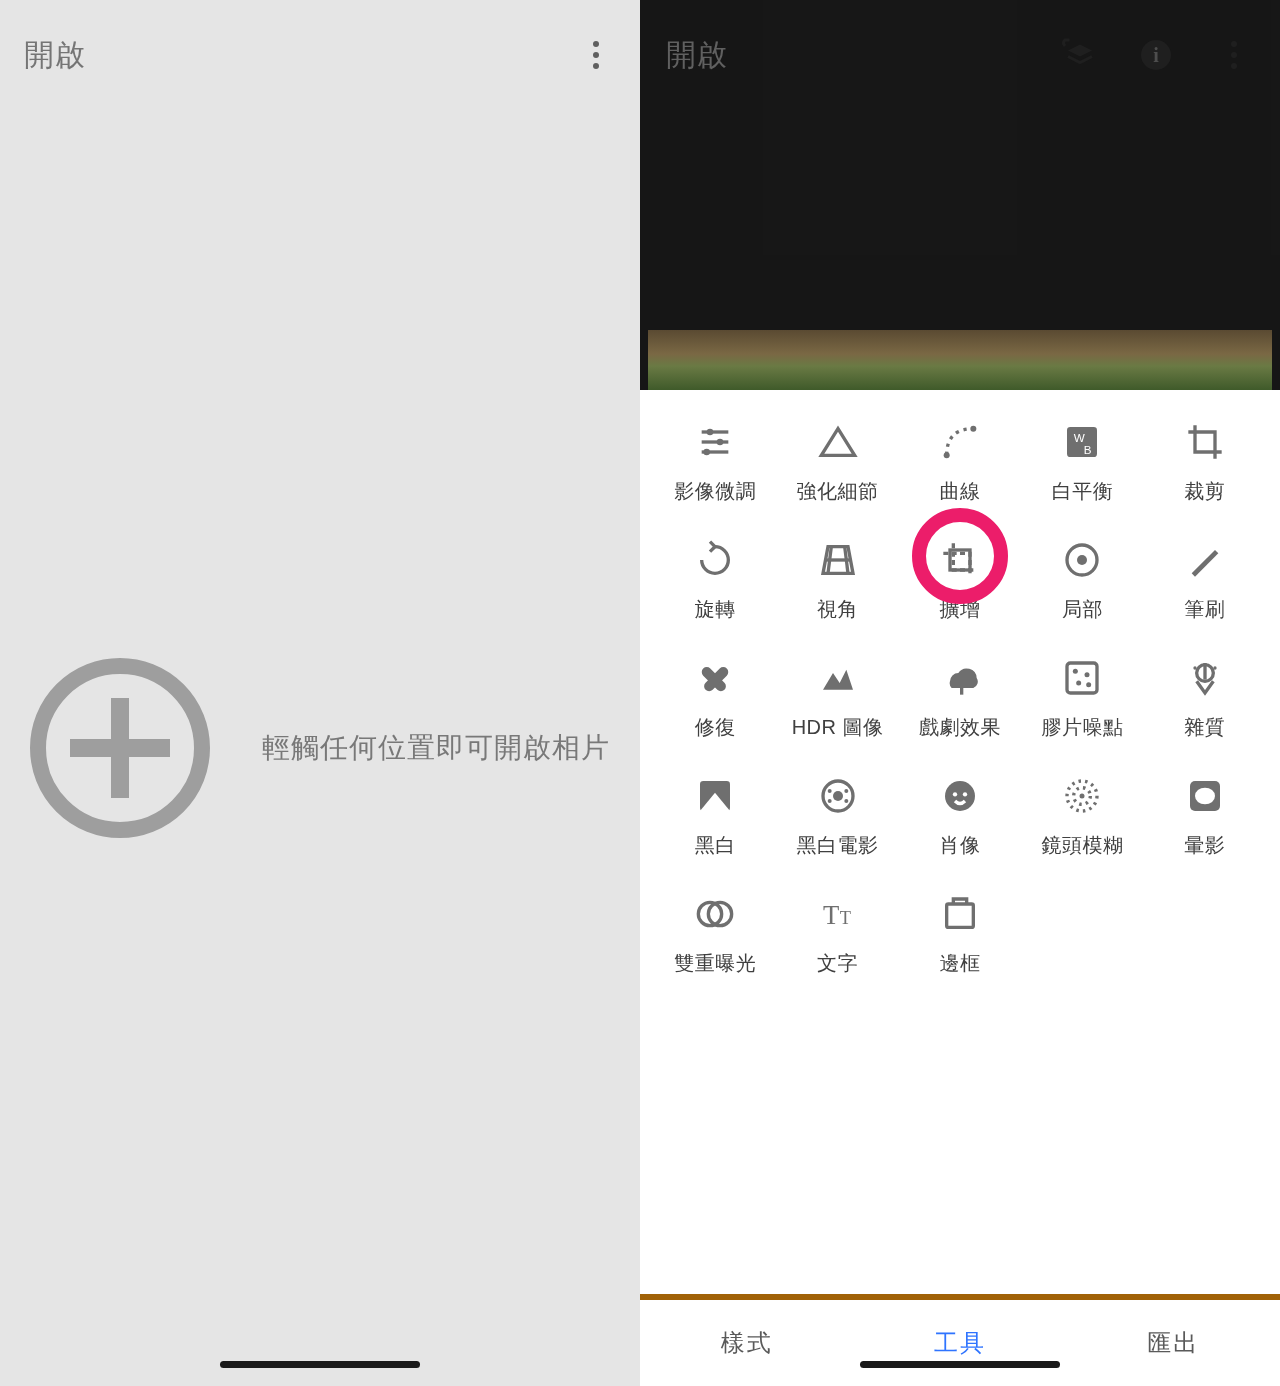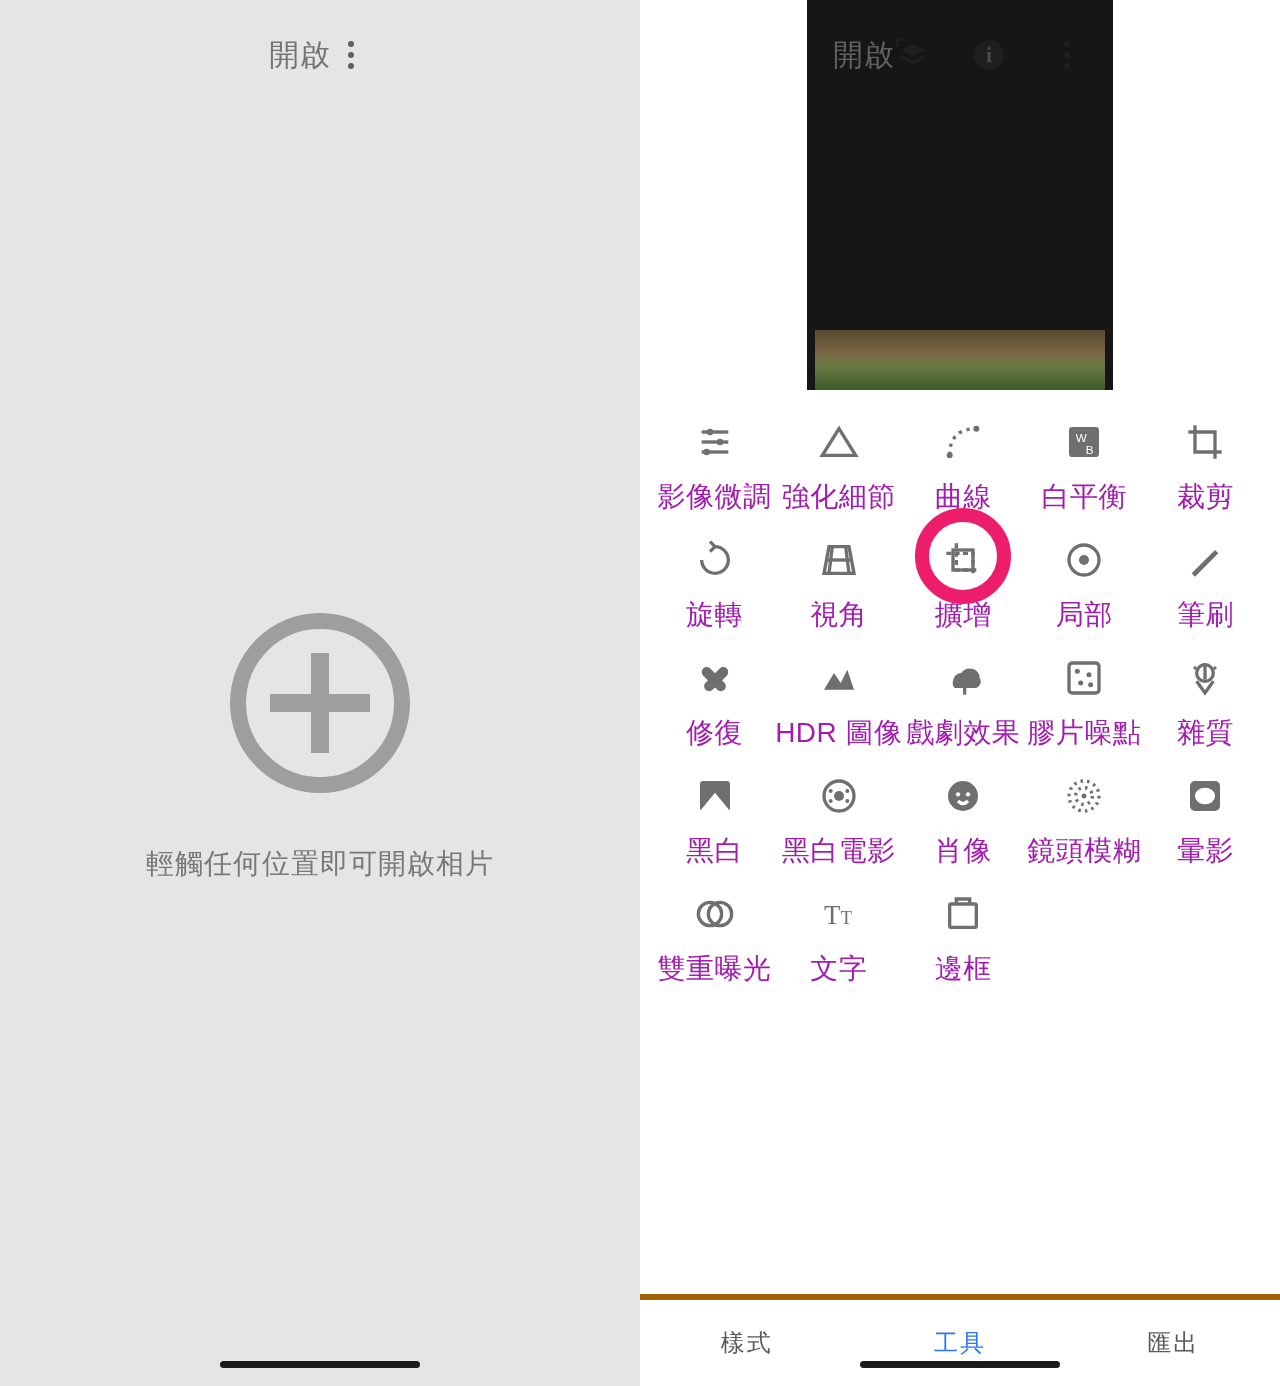--- a/index.html
+++ b/index.html
@@ -1,25 +1,25 @@
 <!DOCTYPE html>
 <html><head>
 <meta charset="utf-8">
 <style>
   * { margin: 0; padding: 0; box-sizing: border-box; }
   html, body { width: 1280px; height: 1386px; font-family: -apple-system, "Helvetica Neue", Arial, "PingFang TC", "Microsoft JhengHei", sans-serif; background:#fff; overflow:hidden; }
   .wrap { display:flex; width:1280px; height:1386px; }
-  .pane { flex:1 1 50%; position:relative;align-items:center; }
+  .pane { flex:1 1 50%; position:relative; }
   
   .left { background:#e5e5e5; display:flex; flex-direction:column; }
   .left-header { height:110px; display:flex; align-items:center; justify-content:space-between; padding:0 24px 0 24px; }
   .left-title { font-size:30px; color:#757575; font-weight:400; letter-spacing:1px; }
   .kebab { width:40px; height:40px; display:flex; flex-direction:column; align-items:center; justify-content:center; gap:5px; }
   .kebab span { width:6px; height:6px; border-radius:50%; background:#5f5f5f; }
-  .left-body { flex:1; display:flex; flex-direction:column; align-items:center; justify-content:center; gap:52px; }
+  .left-body { flex:1; display:flex; flex-direction:row; align-items:center; justify-content:center; gap:52px; }
   .plus-circle { width:180px; height:180px; border:16px solid #9e9e9e; border-radius:50%; display:flex; align-items:center; justify-content:center; }
   .plus-h, .plus-v { background:#9e9e9e; position:absolute; }
   .plus-rel { position:relative; width:100px; height:100px; }
   .plus-h { width:100px; height:18px; top:41px; left:0; }
   .plus-v { width:18px; height:100px; top:0; left:41px; }
   .left-hint { font-size:28px; color:#787878; letter-spacing:1px; }
   .home-indicator { position:absolute; bottom:18px; left:50%; transform:translateX(-50%); width:200px; height:7px; background:#1a1a1a; border-radius:4px; }
   
   .right { display:flex; flex-direction:column; background:#fff; }
   .right-top { height:390px; background:#323232; position:relative; display:flex; flex-direction:column; }
@@ -31,21 +31,21 @@
   .hi svg { width:36px; height:36px; }
   .info-badge { width:30px; height:30px; border-radius:50%; background:#1f1f1f; color:#4d4d4d; display:flex; align-items:center; justify-content:center; font-weight:700; font-size:20px; font-family:Georgia, serif; }
   .kebab.dark span { background:#1f1f1f; }
   .photo-strip { position:absolute; left:8px; right:8px; bottom:0; height:60px; background:linear-gradient(180deg,#5a4a32 0%, #7a6844 40%, #6a7a44 60%, #3f5a2a 100%); z-index:1; }
   .tools-panel { flex:1; background:#fff; display:flex; flex-direction:column; position:relative; }
   .tool-grid { flex:1; padding:18px 14px 10px 14px; display:grid; grid-template-columns:repeat(5,1fr); grid-auto-rows:118px; column-gap:0; row-gap:0; align-items:start; justify-items:center; }
   .tool { width:100%; display:flex; flex-direction:column; align-items:center; justify-content:flex-start; gap:14px; padding-top:12px; position:relative; cursor:pointer; }
   .tool .ico { width:44px; height:44px; display:flex; align-items:center; justify-content:center; color:#6f6f6f; }
   .tool .ico svg { width:40px; height:40px; stroke:#6f6f6f; fill:none; stroke-width:2; }
   .tool .ico .filled { fill:#6f6f6f; stroke:none; }
-  .tool-label { font-size:28px; color:#a21caf; letter-spacing:0.5px; white-space:nowrap; }
+  .tool-label { font-size:20px; color:#404040; letter-spacing:0.5px; white-space:nowrap; }
   .highlight-ring { position:absolute; width:96px; height:96px; border:14px solid #ec1d6a; border-radius:50%; top:-18px; left:50%; transform:translateX(-50%); pointer-events:none; }
   .bottom-tabs { height:92px; border-top:6px solid #a16207; display:flex; align-items:center; }
   .tab { flex:1; text-align:center; font-size:24px; color:#5a5a5a; letter-spacing:2px; cursor:pointer; }
   .tab.active { color:#2f74ff; }
   .right .home-indicator { background:#1a1a1a; }
 </style>
 </head>
 <body>
 
 <div class="wrap">

